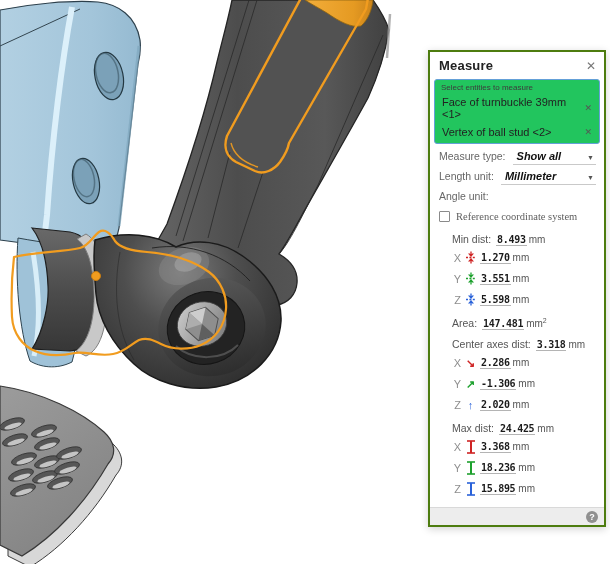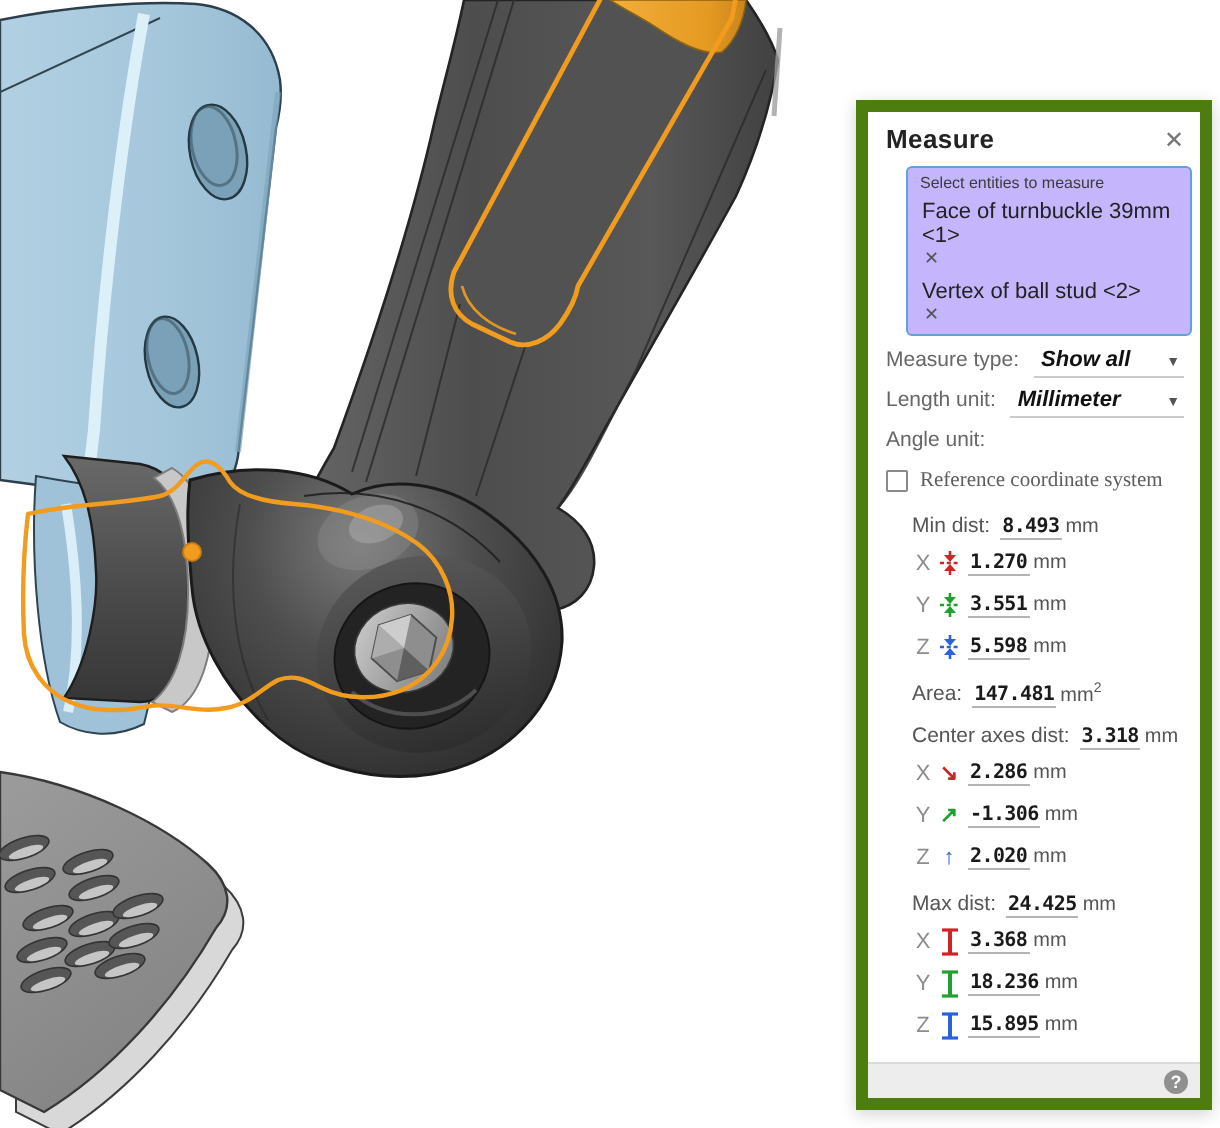--- a/index.html
+++ b/index.html
@@ -3,32 +3,32 @@
 <meta charset="utf-8">
 <style>
   * { margin:0; padding:0; box-sizing:border-box; }
   html,body { width:610px; height:564px; background:#fff; overflow:hidden;
               font-family:"Liberation Sans", sans-serif; }
   #stage { position:relative; width:610px; height:564px; background:#fff; }
   #scene { position:absolute; left:0; top:0; }
 
   
   .panel { position:absolute; left:428px; top:50px; width:178px; background:#fff;
-           border:6px solid #4d7c0f; box-shadow:0 2px 8px rgba(0,0,0,.18);
+           border:2px solid #4d7c0f; box-shadow:0 2px 8px rgba(0,0,0,.18);
            font-size:11px; color:#333; }
   .panel-header { display:flex; justify-content:space-between; align-items:center;
                   padding:6px 8px 4px 9px; }
   .panel-title { font-size:13px; font-weight:bold; color:#222; letter-spacing:.2px; }
   .close-btn { color:#777; font-size:12px; line-height:12px; cursor:pointer; }
 
-  .select-box { margin:2px 4px 6px 19px; border:1.5px solid #64a0d8; border-radius:3px;
-                background:#c4b5fd; padding:3px 6px 2px 6px; }
+  .select-box { margin:2px 4px 6px 4px; border:1.5px solid #64a0d8; border-radius:3px;
+                background:#22c55e; padding:3px 6px 2px 6px; }
   .select-label { font-size:8px; color:#3c3c3c; margin-bottom:1px; }
-  .entity-row { display:flex; justify-content:space-between; 
-                font-size:11px; color:#222; padding:3px 0 3px 1px;flex-direction:column; }
+  .entity-row { display:flex; justify-content:space-between; align-items:center;
+                font-size:11px; color:#222; padding:3px 0 3px 1px; }
   .entity-remove { color:#555; font-size:9px; padding:0 1px; cursor:pointer; }
 
   .opt-row { display:flex; align-items:baseline; margin:5px 8px 0 9px;justify-content:space-between; }
   .opt-label { font-size:10.5px; color:#666; white-space:nowrap; margin-right:7px; }
   .opt-value-wrap { flex:1; display:flex; align-items:baseline; justify-content:space-between;
                     border-bottom:1px solid #c9c9c9; padding:0 2px 2px 4px; }
   .opt-value { font-size:11px; font-weight:bold; color:#111;font-style:italic; }
   .caret { font-size:7px; color:#555; }
 
   .chk-row { display:flex; align-items:center; margin:9px 8px 2px 9px;font-family:Liberation Serif, serif; }

